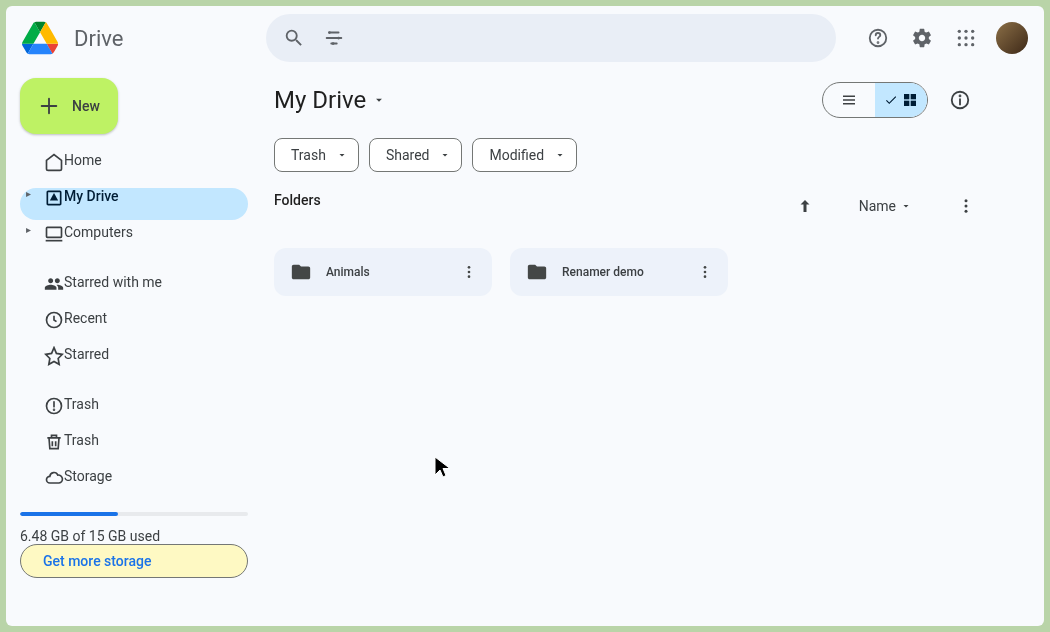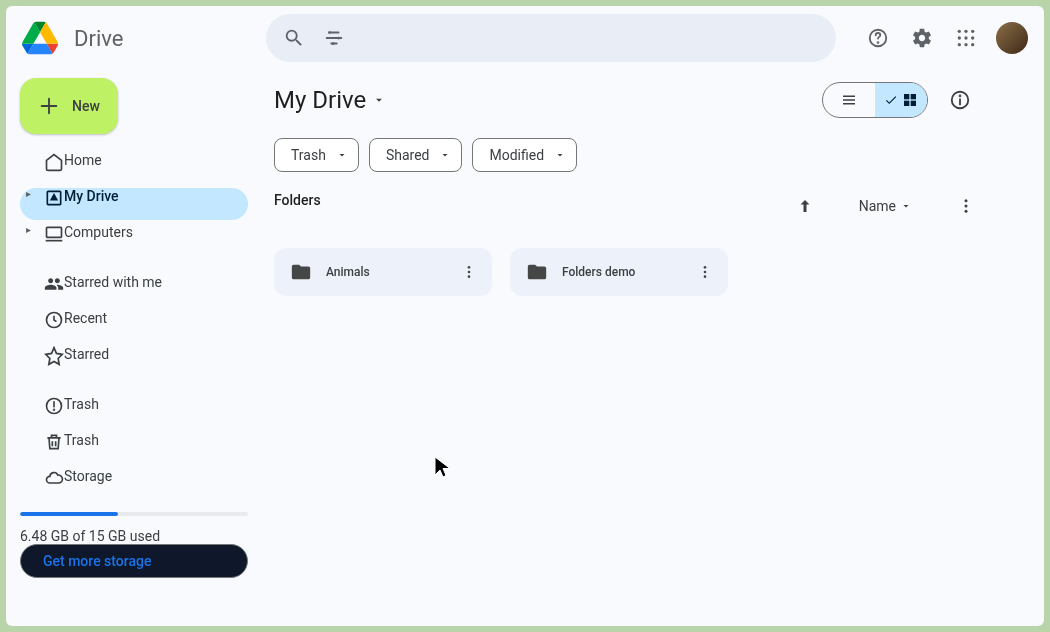--- a/index.html
+++ b/index.html
@@ -18,21 +18,21 @@
 .sidebar{width:256px;padding:8px 14px 8px 14px;display:flex;flex-direction:column}
 .new-btn{width:98px;height:56px;background:#bef264;border-radius:16px;box-shadow:0 1px 3px rgba(0,0,0,0.15),0 1px 2px rgba(0,0,0,0.1);display:flex;align-items:center;gap:12px;padding:0 18px;cursor:pointer;margin-bottom:18px}
 .new-btn span{font-size:14px;font-weight:500;color:#3c4043}
 .nav-item{height:32px;border-radius:16px;display:flex;padding:0 12px 0 24px;cursor:pointer;font-size:14px;color:#3c4043;margin-bottom:4px;position:relative}
 .nav-item.active{background:#c2e7ff;color:#001d35;font-weight:500}
 .nav-item .chev{position:absolute;left:6px;font-size:10px;color:#5f6368}
 .nav-group-gap{height:14px}
 .storage-bar{height:4px;background:#e8eaed;border-radius:2px;margin:8px 0 12px 0;overflow:hidden}
 .storage-fill{height:100%;background:#1a73e8;border-radius:2px}
 .storage-text{font-size:14px;color:#3c4043;margin-bottom:0}
-.storage-btn{border:1px solid #747775;border-radius:20px;padding:8px 22px;font-size:14px;color:#1a73e8;font-weight:500;cursor:pointer;background:#0f172a;display:inline-block}
+.storage-btn{border:1px solid #747775;border-radius:20px;padding:8px 22px;font-size:14px;color:#1a73e8;font-weight:500;cursor:pointer;background:#fef9c3;display:inline-block}
 .main{flex:1;padding:10px 16px 16px 12px;display:flex;flex-direction:column}
 .heading-row{display:flex;align-items:center;margin-bottom:18px}
 .heading{font-size:24px;color:#1f1f1f;display:flex;align-items:center;gap:6px;cursor:pointer}
 .view-controls{margin-left:auto;display:flex;align-items:center;gap:12px}
 .view-toggle{display:flex;border:1px solid #747775;border-radius:20px;overflow:hidden;height:36px}
 .view-seg{width:52px;display:flex;align-items:center;justify-content:center;cursor:pointer;gap:4px}
 .view-seg.active{background:#c2e7ff}
 .filter-row{display:flex;gap:10px;margin-bottom:20px}
 .chip{border:1px solid #747775;border-radius:8px;height:34px;padding:0 10px 0 16px;display:flex;align-items:center;gap:10px;font-size:14px;color:#3c4043;cursor:pointer;background:#fff}
 .section-row{display:flex;margin-bottom:28px}
@@ -280,21 +280,21 @@
                 <circle cx="12" cy="5" r="2"></circle>
                 <circle cx="12" cy="12" r="2"></circle>
                 <circle cx="12" cy="19" r="2"></circle>
               </svg>
             </div>
         </div>
         <div class="folder-card">
           <svg width="22" height="22" viewBox="0 0 24 24" fill="#444746">
               <path d="M10 4H4c-1.1 0-2 .9-2 2v12c0 1.1.9 2 2 2h16c1.1 0 2-.9 2-2V8c0-1.1-.9-2-2-2h-8l-2-2z"></path>
             </svg>
-          <span class="folder-name">Folders demo</span>
+          <span class="folder-name">Renamer demo</span>
           <div class="icon-btn" style="width:30px;height:30px">
               <svg width="16" height="16" viewBox="0 0 24 24" fill="#444746">
                 <circle cx="12" cy="5" r="2"></circle>
                 <circle cx="12" cy="12" r="2"></circle>
                 <circle cx="12" cy="19" r="2"></circle>
               </svg>
             </div>
         </div>
       </div>
     </div>

